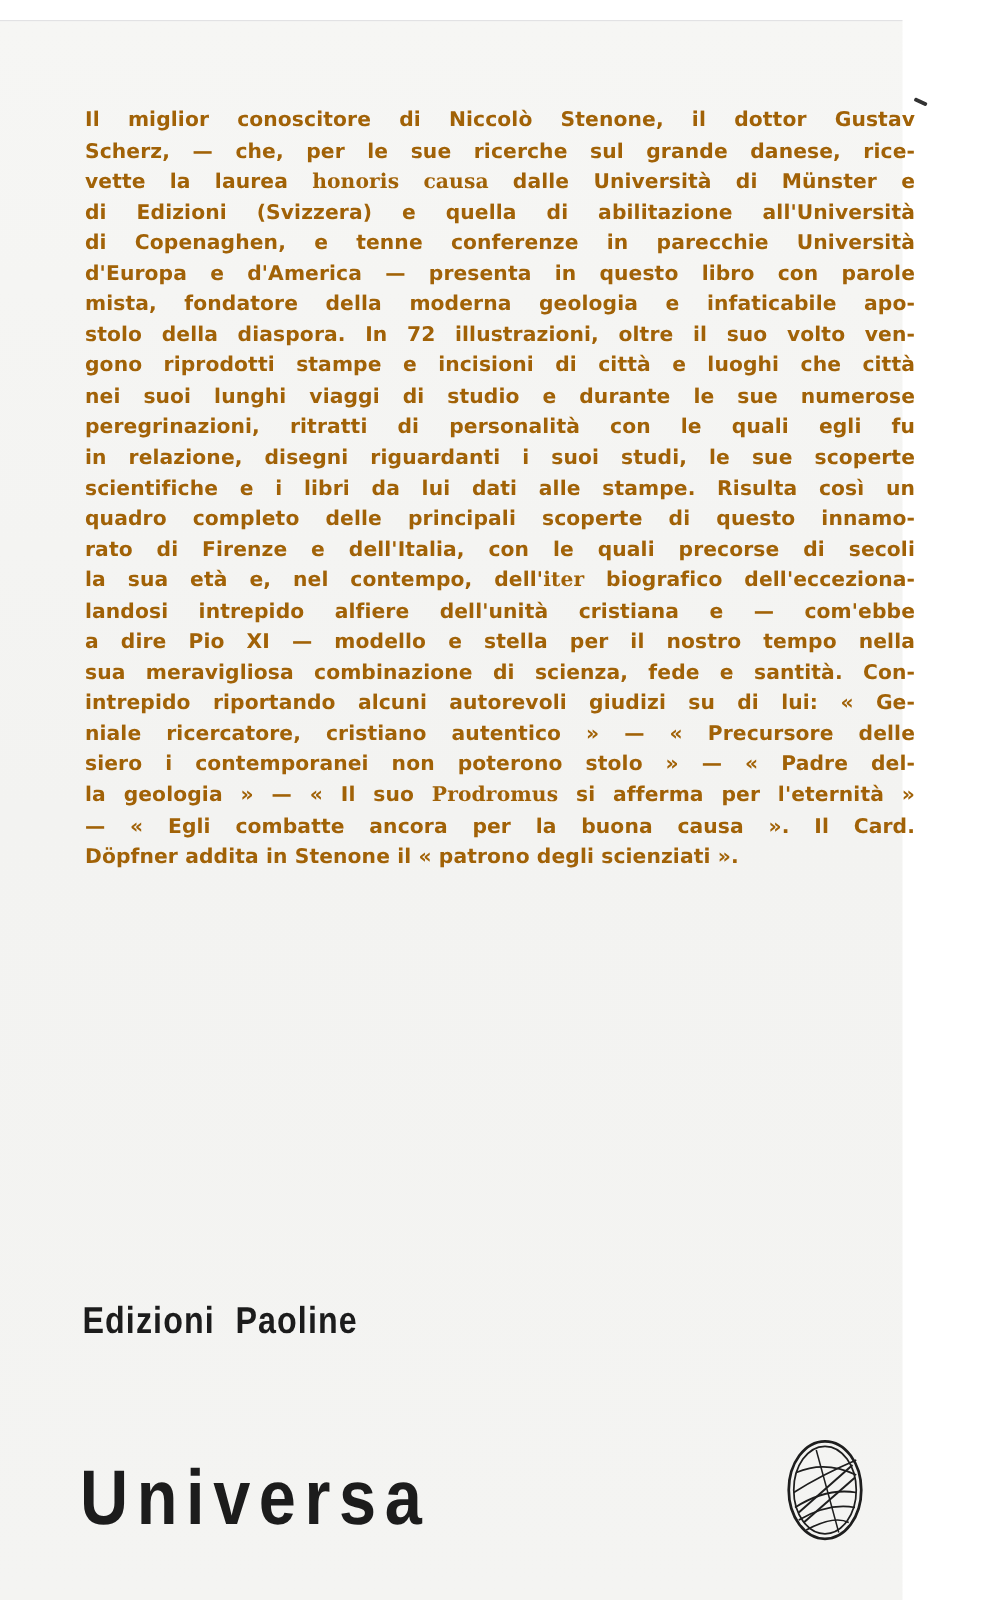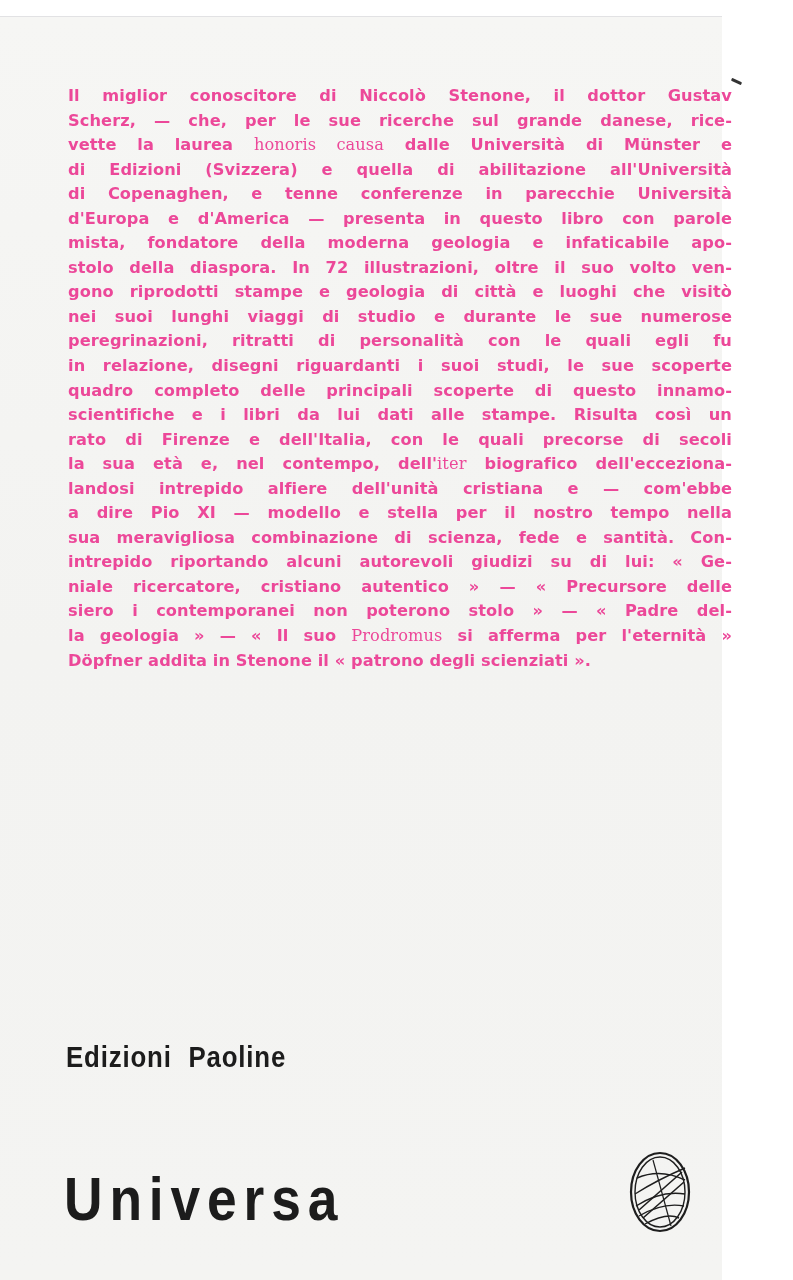--- a/index.html
+++ b/index.html
@@ -12,26 +12,26 @@
       position: absolute; left: 0; top: 16px; width: 722px; height: 1264px;
       background: linear-gradient(180deg, #f6f6f4 0%, #f3f3f1 50%, #f4f4f2 100%);
       border-top: 1px solid #e2e2e4;
     }
     .scuff {
       position: absolute; left: 731px; top: 80px; width: 11px; height: 3px;
       background: #333; transform: rotate(25deg); border-radius: 1px;
     }
     .blurb {
       position: absolute; left: 68px; top: 84px; width: 664px;
-      color: #ec4899; font-size: 16.2px; line-height: 24.55px;
+      color: #a16207; font-size: 16.2px; line-height: 24.55px;
       font-weight: bold; letter-spacing: 0.1px;
     }
     .blurb .line { display: block; white-space: nowrap; text-align: justify; text-align-last: justify; }
     .blurb .line.last { text-align-last: left; }
-    .blurb .serif { font-family: "DejaVu Serif", serif; font-weight: normal; }
+    .blurb .serif { font-family: "DejaVu Serif", serif; font-weight: bold; }
     .publisher {
       position: absolute; left: 66px; top: 1040px;
       font-family: "Liberation Sans", sans-serif; font-weight: bold;
       font-size: 30px; color: #1c1c1c; letter-spacing: 1px;
       transform: scaleX(0.86); transform-origin: left top; word-spacing: 10px;
     }
     .series {
       position: absolute; left: 64px; top: 1168px;
       font-family: "Liberation Sans", sans-serif; font-weight: bold;
       font-size: 62px; line-height: 62px; color: #1c1c1c; letter-spacing: 8px;
@@ -47,35 +47,36 @@
 
 <div class="blurb" id="blurb">
     <span class="line">Il miglior conoscitore di Niccolò Stenone, il dottor Gustav</span>
     <span class="line">Scherz, — che, per le sue ricerche sul grande danese, rice-</span>
     <span class="line">vette la laurea <span class="serif">honoris causa</span> dalle Università di Münster e</span>
     <span class="line">di Edizioni (Svizzera) e quella di abilitazione all'Università</span>
     <span class="line">di Copenaghen, e tenne conferenze in parecchie Università</span>
     <span class="line">d'Europa e d'America — presenta in questo libro con parole</span>
     <span class="line">mista, fondatore della moderna geologia e infaticabile apo-</span>
     <span class="line">stolo della diaspora. In 72 illustrazioni, oltre il suo volto ven-</span>
-    <span class="line">gono riprodotti stampe e geologia di città e luoghi che visitò</span>
+    <span class="line">gono riprodotti stampe e incisioni di città e luoghi che città</span>
     <span class="line">nei suoi lunghi viaggi di studio e durante le sue numerose</span>
     <span class="line">peregrinazioni, ritratti di personalità con le quali egli fu</span>
     <span class="line">in relazione, disegni riguardanti i suoi studi, le sue scoperte</span>
+    <span class="line">scientifiche e i libri da lui dati alle stampe. Risulta così un</span>
     <span class="line">quadro completo delle principali scoperte di questo innamo-</span>
-    <span class="line">scientifiche e i libri da lui dati alle stampe. Risulta così un</span>
     <span class="line">rato di Firenze e dell'Italia, con le quali precorse di secoli</span>
     <span class="line">la sua età e, nel contempo, dell'<span class="serif">iter</span> biografico dell'ecceziona-</span>
     <span class="line">landosi intrepido alfiere dell'unità cristiana e — com'ebbe</span>
     <span class="line">a dire Pio XI — modello e stella per il nostro tempo nella</span>
     <span class="line">sua meravigliosa combinazione di scienza, fede e santità. Con-</span>
     <span class="line">intrepido riportando alcuni autorevoli giudizi su di lui: « Ge-</span>
     <span class="line">niale ricercatore, cristiano autentico » — «  Precursore delle</span>
     <span class="line">siero i contemporanei non poterono stolo » — « Padre del-</span>
     <span class="line">la geologia » — « Il suo <span class="serif">Prodromus</span> si afferma per l'eternità »</span>
+    <span class="line">— « Egli combatte ancora per la buona causa ». Il Card.</span>
     <span class="line last">Döpfner addita in Stenone il « patrono degli scienziati ».</span>
   </div>
 
 <div class="publisher">Edizioni Paoline</div>
 <div class="series">Universa</div>
 
 <svg class="logo" viewBox="0 0 66 84">
   <g fill="none" stroke="#1e1e1e">
     <ellipse cx="33" cy="42" rx="29" ry="39" stroke-width="2.2"></ellipse>
     <ellipse cx="33" cy="42" rx="25" ry="35" stroke-width="1.4"></ellipse>

